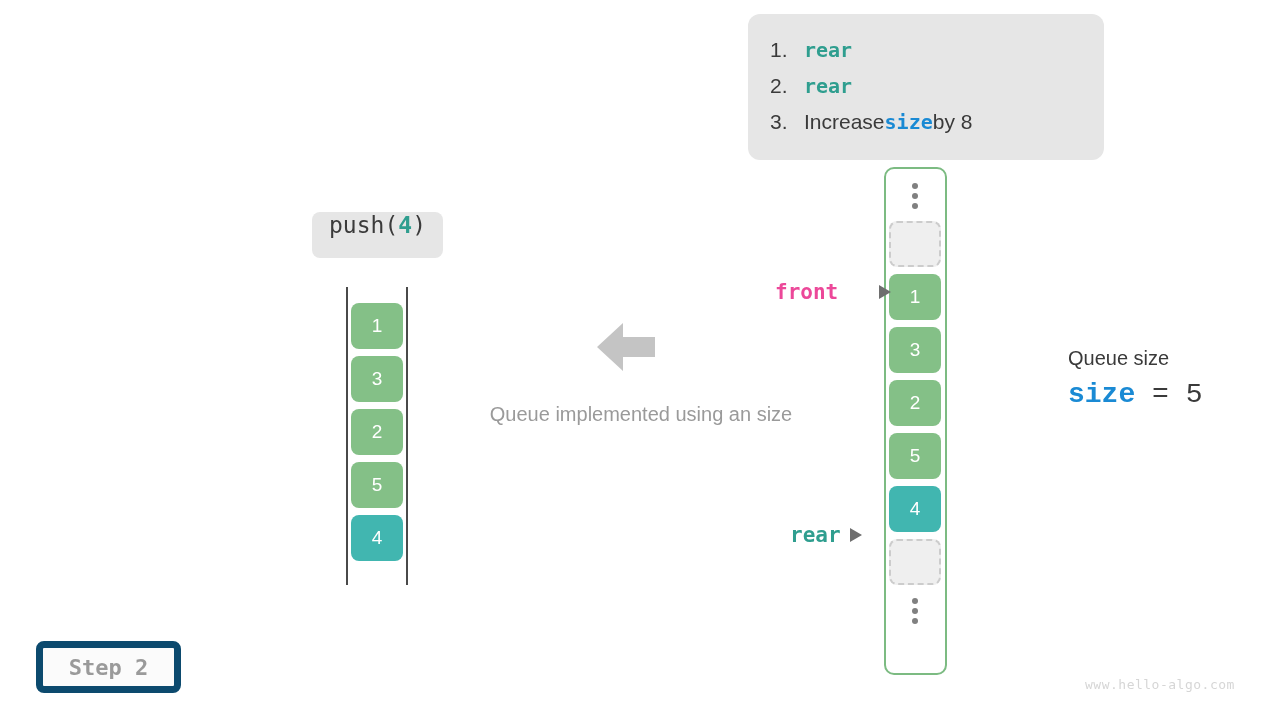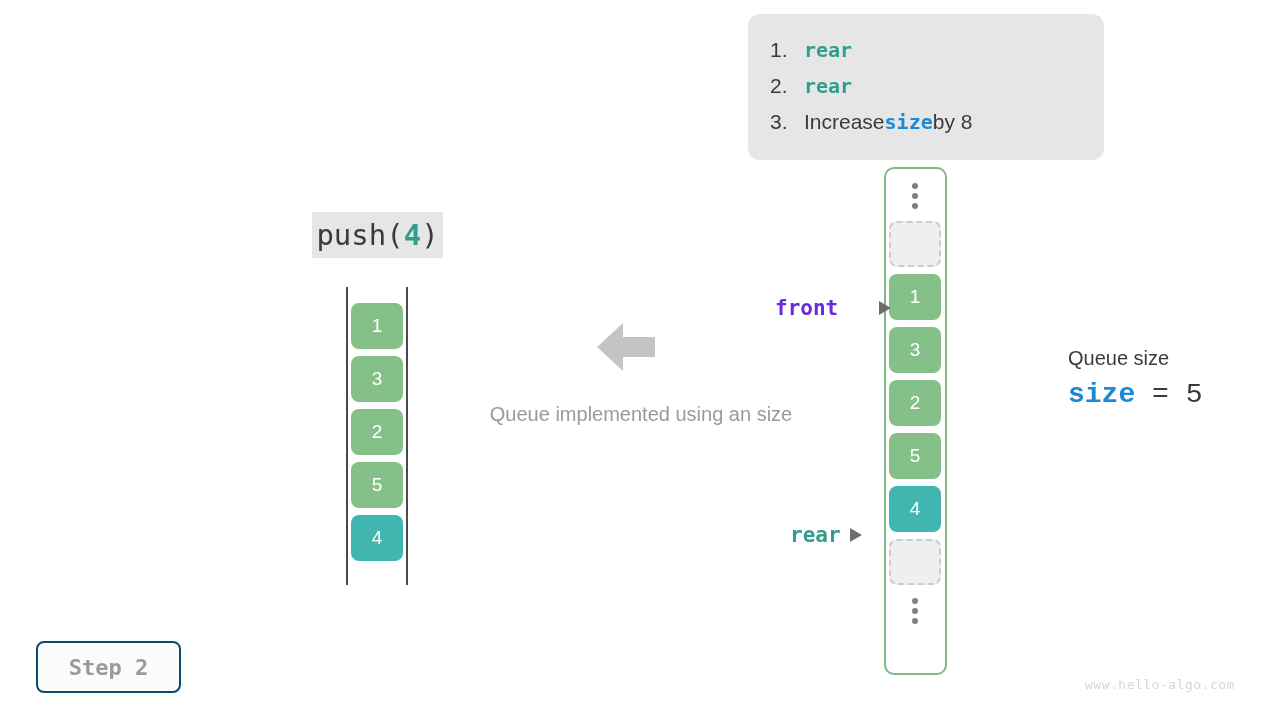--- a/index.html
+++ b/index.html
@@ -61,26 +61,25 @@
   }
 
   
   #push-label {
     position: absolute;
     left: 312px;
     top: 212px;
     width: 131px;
     height: 46px;
     background: #e6e6e6;
-    border-radius: 0;
-    display: flex;
-    align-items: center;
+    border-radius: 8px;
+    display: flex;
     justify-content: center;
     font-family: "DejaVu Sans Mono", monospace;
-    font-size: 29px;
+    font-size: 23px;
     color: #3a3a3a;
     letter-spacing: 0px;
   }
   #push-label .arg { color: #2f9e8f; font-weight: bold; }
 
   
   #left-queue {
     position: absolute;
     left: 346px;
     top: 287px;
@@ -189,21 +188,21 @@
     font-size: 21px;
     white-space: nowrap;
   }
   .pointer .arrowhead {
     margin-left: 9px;
     width: 0; height: 0;
     border-top: 7px solid transparent;
     border-bottom: 7px solid transparent;
     border-left: 12px solid #6e6e6e;
   }
-  #pointer-front { left: 775px; top: 296px; color: #6d28d9; gap: 32px; }
+  #pointer-front { left: 775px; top: 280px; color: #ec4899; gap: 32px; }
   #pointer-rear  { left: 790px; top: 523px; color: #2f9e8f; }
 
   
   #size-info {
     position: absolute;
     left: 1028px;
     top: 344px;
     white-space: nowrap;
     margin-left: 40px;
   }
@@ -223,21 +222,21 @@
 
   
   #step-badge {
     position: absolute;
     left: 36px;
     top: 641px;
     width: 145px;
     height: 52px;
     box-sizing: border-box;
     background: #fbfbfb;
-    border: 2px solid #0c4a6e;
+    border: 7px solid #0c4a6e;
     border-radius: 8px;
     display: flex;
     align-items: center;
     justify-content: center;
     font-family: "DejaVu Sans Mono", monospace;
     font-weight: bold;
     font-size: 22px;
     color: #9a9a9a;
   }
 

